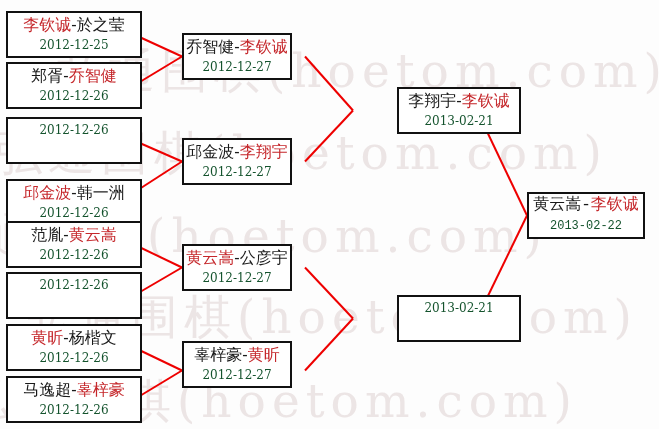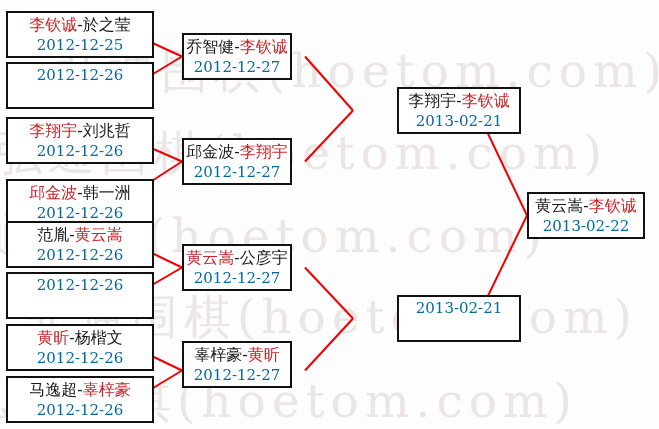--- a/index.html
+++ b/index.html
@@ -16,26 +16,26 @@
     color:#ece5e5;z-index:0;user-select:none;
   }
   
   .wires{position:absolute;left:0;top:0;z-index:1;}
   
   .match{
     position:absolute;z-index:2;box-sizing:border-box;
     height:47px;border:2px solid #111;background:#ffffff;
     text-align:center;padding-top:1px;
   }
-  .c1{left:6px;width:148px;}
+  .c1{left:6px;width:136px;}
   .c2{left:182px;width:110px;text-align:center;}
   .c3{left:353px;width:124px;margin-left:44px;}
-  .c4{left:527px;width:118px;}
+  .c4{left:527px;width:118px;font-family:Liberation Mono, monospace;}
   .names{font-size:16px;line-height:21px;color:#1a1a1a;white-space:nowrap;}
-  .date{font-size:15px;line-height:20px;color:#0369a1;}
+  .date{font-size:12px;line-height:20px;color:#14532d;}
   .winner{color:#c5272b;}
   .loser{color:#1a1a1a;}
   .sep{color:#1a1a1a;}
 </style>
 </head>
 <body>
 
 <div class="stage">
 
   <div class="wm" style="left:55px;top:40px">弘通围棋(hoetom.com)</div>
@@ -61,24 +61,24 @@
       <line x1="477" y1="110.5" x2="527" y2="215.5"></line>
       <line x1="477" y1="318.5" x2="527" y2="215.5"></line>
     </g>
   </svg>
 
   <div class="match c1" style="top:11px">
     <div class="names"><span class="winner">李钦诚</span><span class="sep">-</span><span class="loser">於之莹</span></div>
     <div class="date">2012-12-25</div>
   </div>
   <div class="match c1" style="top:62px">
+    <div class="names"><span class="loser">郑胥</span><span class="sep">-</span><span class="winner">乔智健</span></div>
     <div class="date">2012-12-26</div>
   </div>
   <div class="match c1" style="top:117px">
-    <div class="names"><span class="winner">李翔宇</span><span class="sep">-</span><span class="loser">刘兆哲</span></div>
     <div class="date">2012-12-26</div>
   </div>
   <div class="match c1" style="top:179px">
     <div class="names"><span class="winner">邱金波</span><span class="sep">-</span><span class="loser">韩一洲</span></div>
     <div class="date">2012-12-26</div>
   </div>
   <div class="match c1" style="top:221px">
     <div class="names"><span class="loser">范胤</span><span class="sep">-</span><span class="winner">黄云嵩</span></div>
     <div class="date">2012-12-26</div>
   </div>

